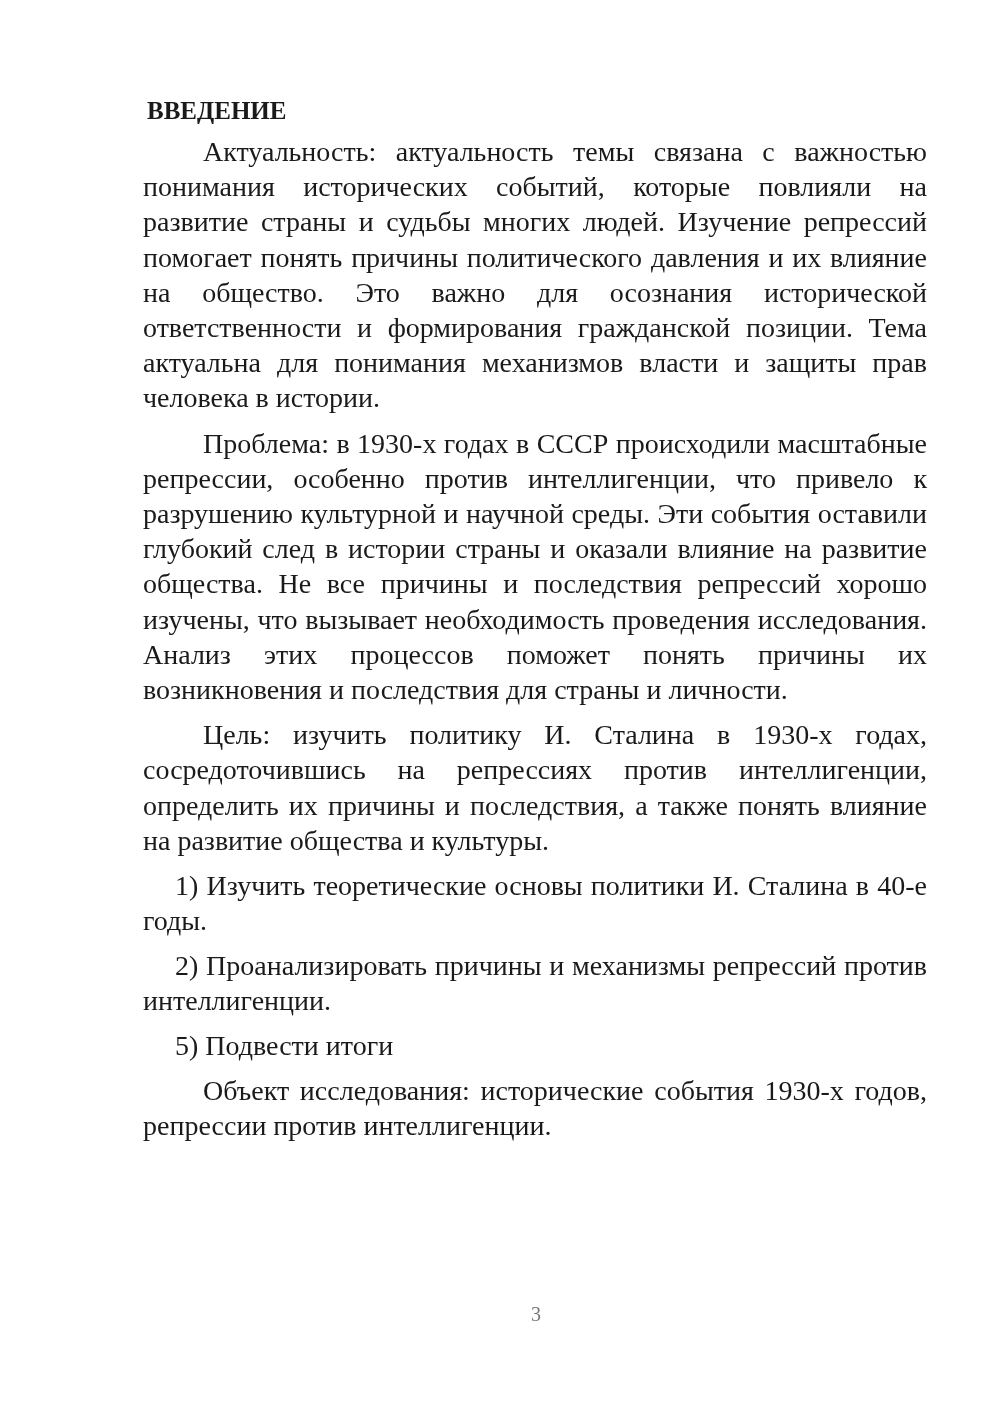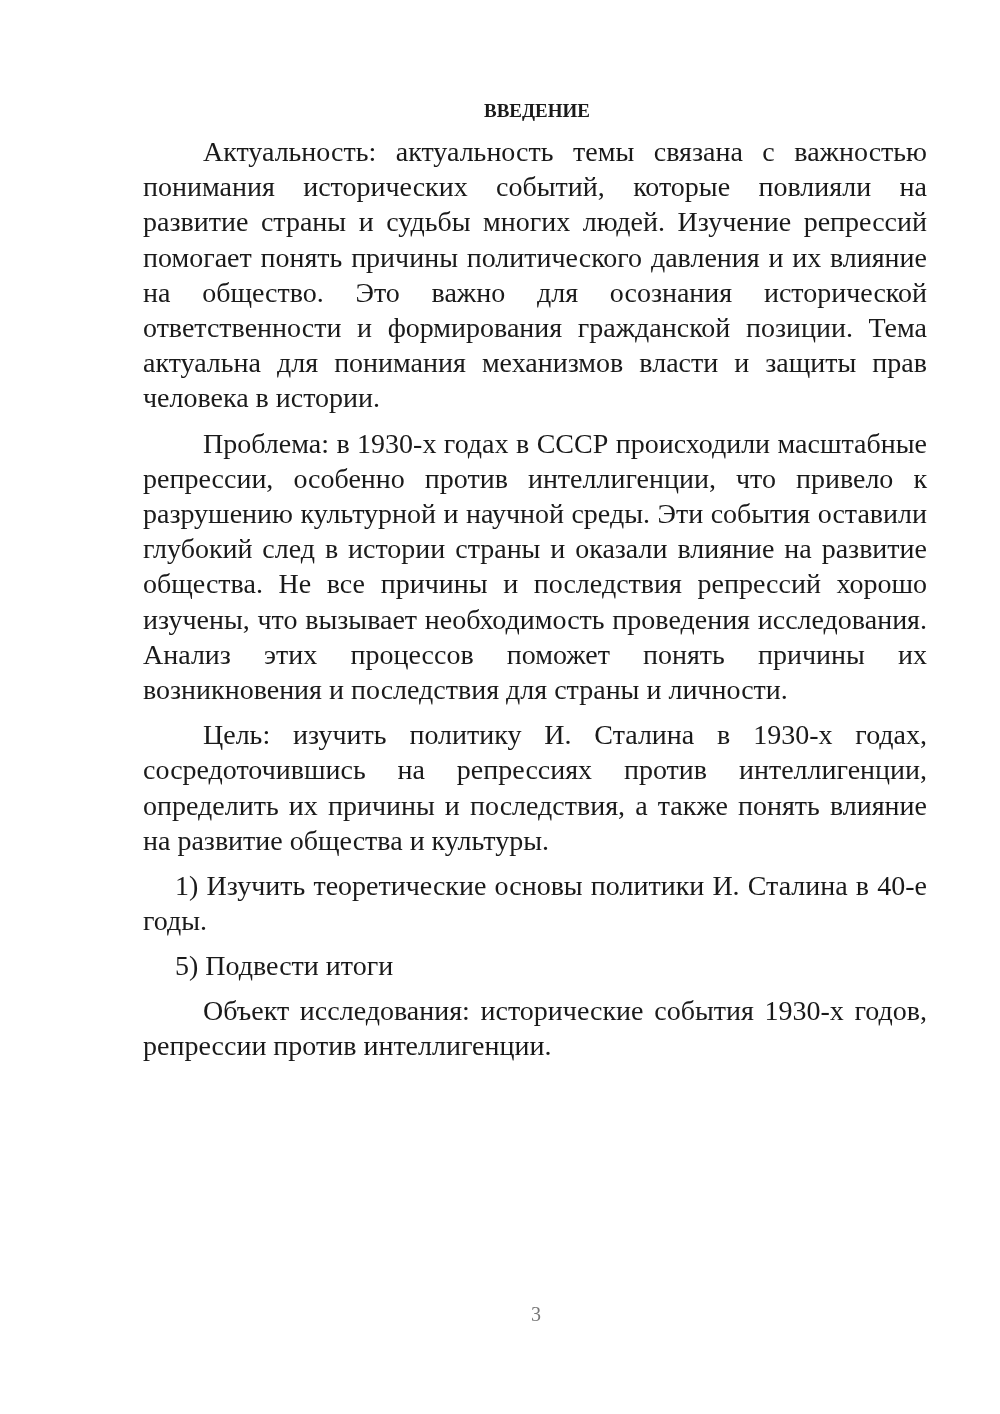--- a/index.html
+++ b/index.html
@@ -15,23 +15,23 @@
       font-family: "Liberation Serif", "DejaVu Serif", serif;
       color: #1a1a1a;
     }
     .page {
       position: absolute;
       left: 143px;
       top: 94px;
       width: 784px;
     }
     .title {
-      text-align: center;
+      text-align: left;
       font-weight: bold;
-      font-size: 19px;
+      font-size: 25px;
       line-height: 34px;
       margin: 0 0 6px 0;
       padding-left: 4px;
     }
     p {
       margin: 0;
       font-size: 28px;
       line-height: 35.2px;
       text-align: justify;
       text-indent: 60px;
@@ -56,19 +56,20 @@
 
 <div class="page">
   <div class="title">ВВЕДЕНИЕ</div>
 
   <p class="para">Актуальность: актуальность темы связана с важностью понимания исторических событий, которые повлияли на развитие страны и судьбы многих людей. Изучение репрессий помогает понять причины политического давления и их влияние на общество. Это важно для осознания исторической ответственности и формирования гражданской позиции. Тема актуальна для понимания механизмов власти и защиты прав человека в истории.</p>
   <p class="para">Проблема: в 1930-х годах в СССР происходили масштабные репрессии, особенно против интеллигенции, что привело к разрушению культурной и научной среды. Эти события оставили глубокий след в истории страны и оказали влияние на развитие общества. Не все причины и последствия репрессий хорошо изучены, что вызывает необходимость проведения исследования. Анализ этих процессов поможет понять причины их возникновения и последствия для страны и личности.</p>
   <p class="para">Цель: изучить политику И. Сталина в 1930-х годах, сосредоточившись на репрессиях против интеллигенции, определить их причины и последствия, а также понять влияние на развитие общества и культуры.</p>
 
   <div>
     <p class="task">1) Изучить теоретические основы политики И. Сталина в 40-е годы.</p>
+    <p class="task">2) Проанализировать причины и механизмы репрессий против интеллигенции.</p>
     <p class="task">5) Подвести итоги</p>
   </div>
 
   <p class="para">Объект исследования: исторические события 1930-х годов, репрессии против интеллигенции.</p>
 </div>
 
 <div class="page-number">3</div>
 
 </body></html>

